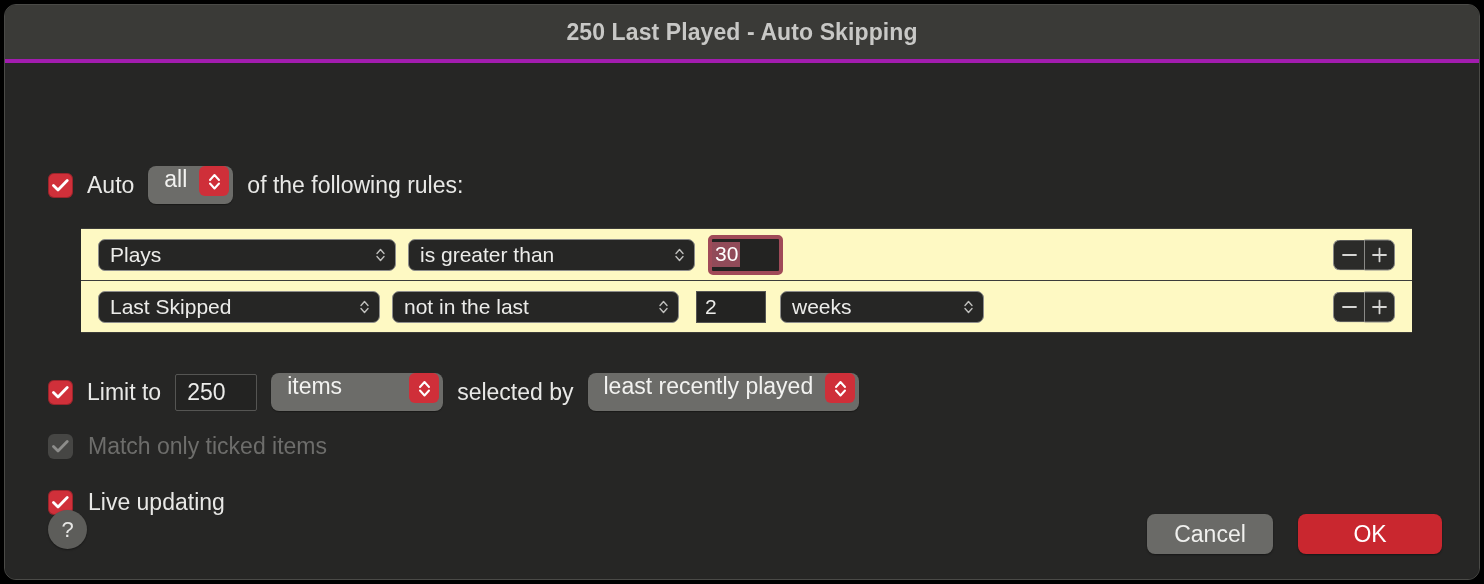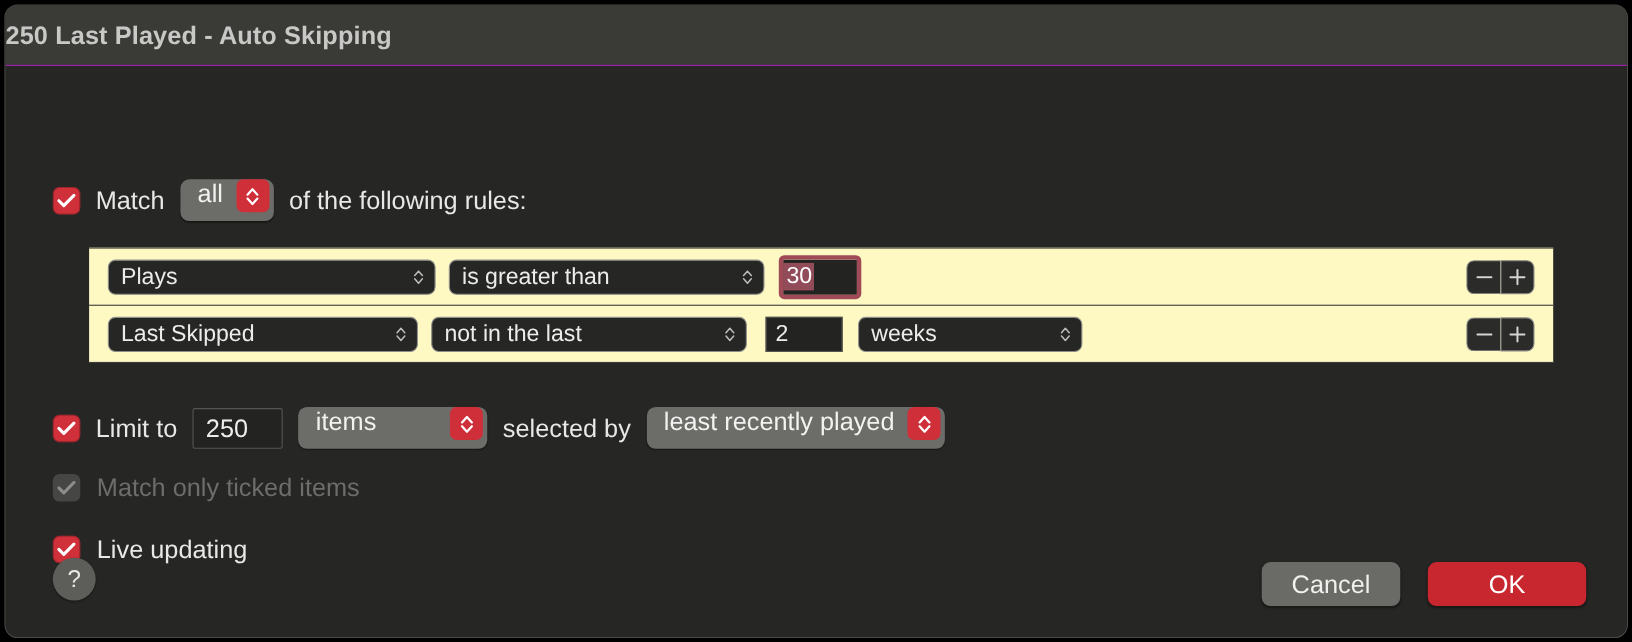--- a/index.html
+++ b/index.html
@@ -21,23 +21,24 @@
     border-radius: 12px;
     border: 1px solid #4a4a47;
     box-sizing: border-box;
     overflow: hidden;
   }
 
   
   .titlebar {
     height: 54px;
     background: #3a3a37;
-    border-bottom: 1px solid #a21caf;
-    display: flex;
-    align-items: center;
+    border-bottom: 4px solid #a21caf;
+    display: flex;
+    align-items: center;
+    justify-content: center;
   }
   .titlebar-text {
     color: #c8c8c6;
     font-size: 23px;
     font-weight: bold;
     letter-spacing: 0.1px;
   }
 
   
   .body {
@@ -269,21 +270,21 @@
   </div>
 
   <div class="body">
 
     <div class="row match-row">
       <div class="checkbox">
         <svg width="17" height="13" viewBox="0 0 17 13">
             <path d="M1.5 6.5 L6 11 L15.2 1.6" fill="none" stroke="#ffffff" stroke-width="2.8" stroke-linecap="round" stroke-linejoin="round"></path>
           </svg>
       </div>
-      <div class="lbl">Match</div>
+      <div class="lbl">Auto</div>
       <div class="pill">
         <span class="pill-text">all</span>
         <span class="stepper">
           <svg width="15" height="19" viewBox="0 0 15 19">
             <path d="M3 8 L7.5 3 L12 8" fill="none" stroke="#fff" stroke-width="2" stroke-linecap="round" stroke-linejoin="round"></path>
             <path d="M3 11.5 L7.5 16.5 L12 11.5" fill="none" stroke="#fff" stroke-width="2" stroke-linecap="round" stroke-linejoin="round"></path>
           </svg>
         </span>
       </div>
       <div class="lbl">of the following rules:</div>

